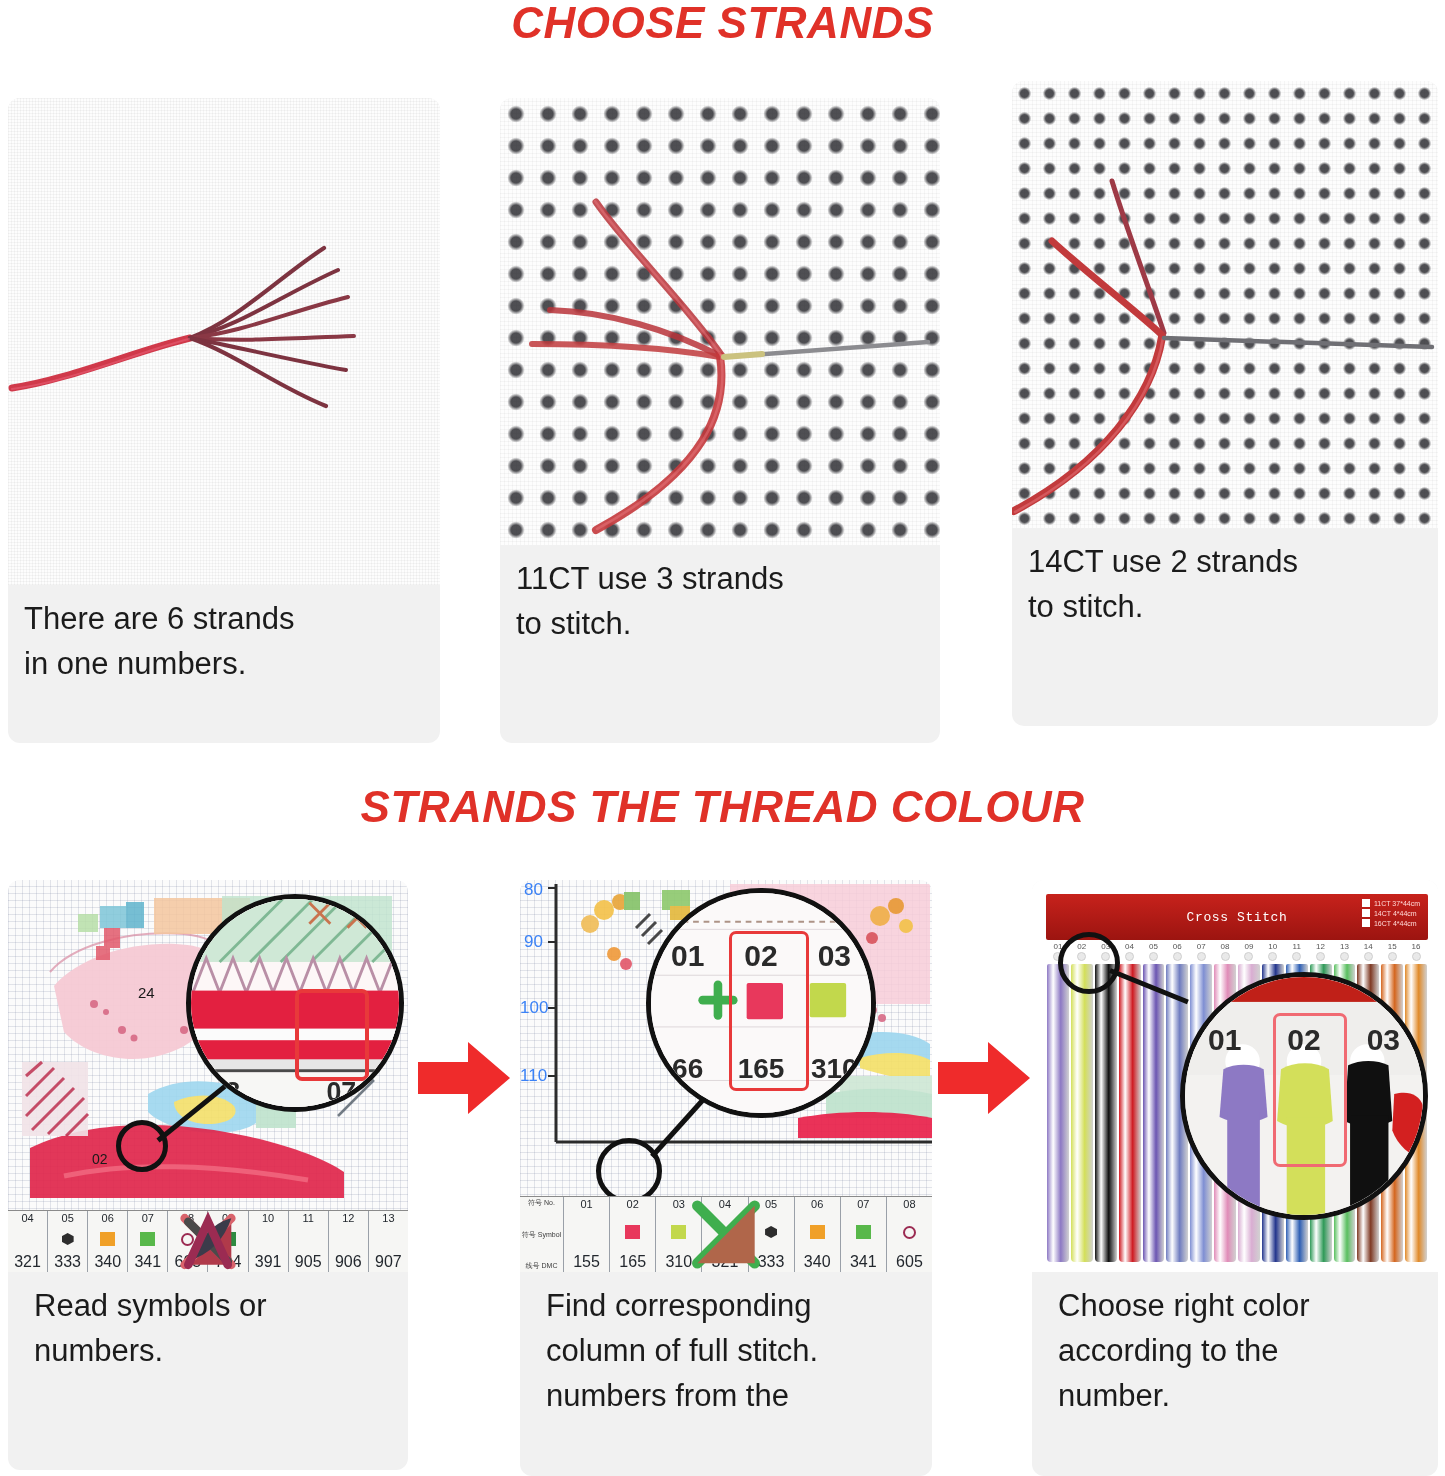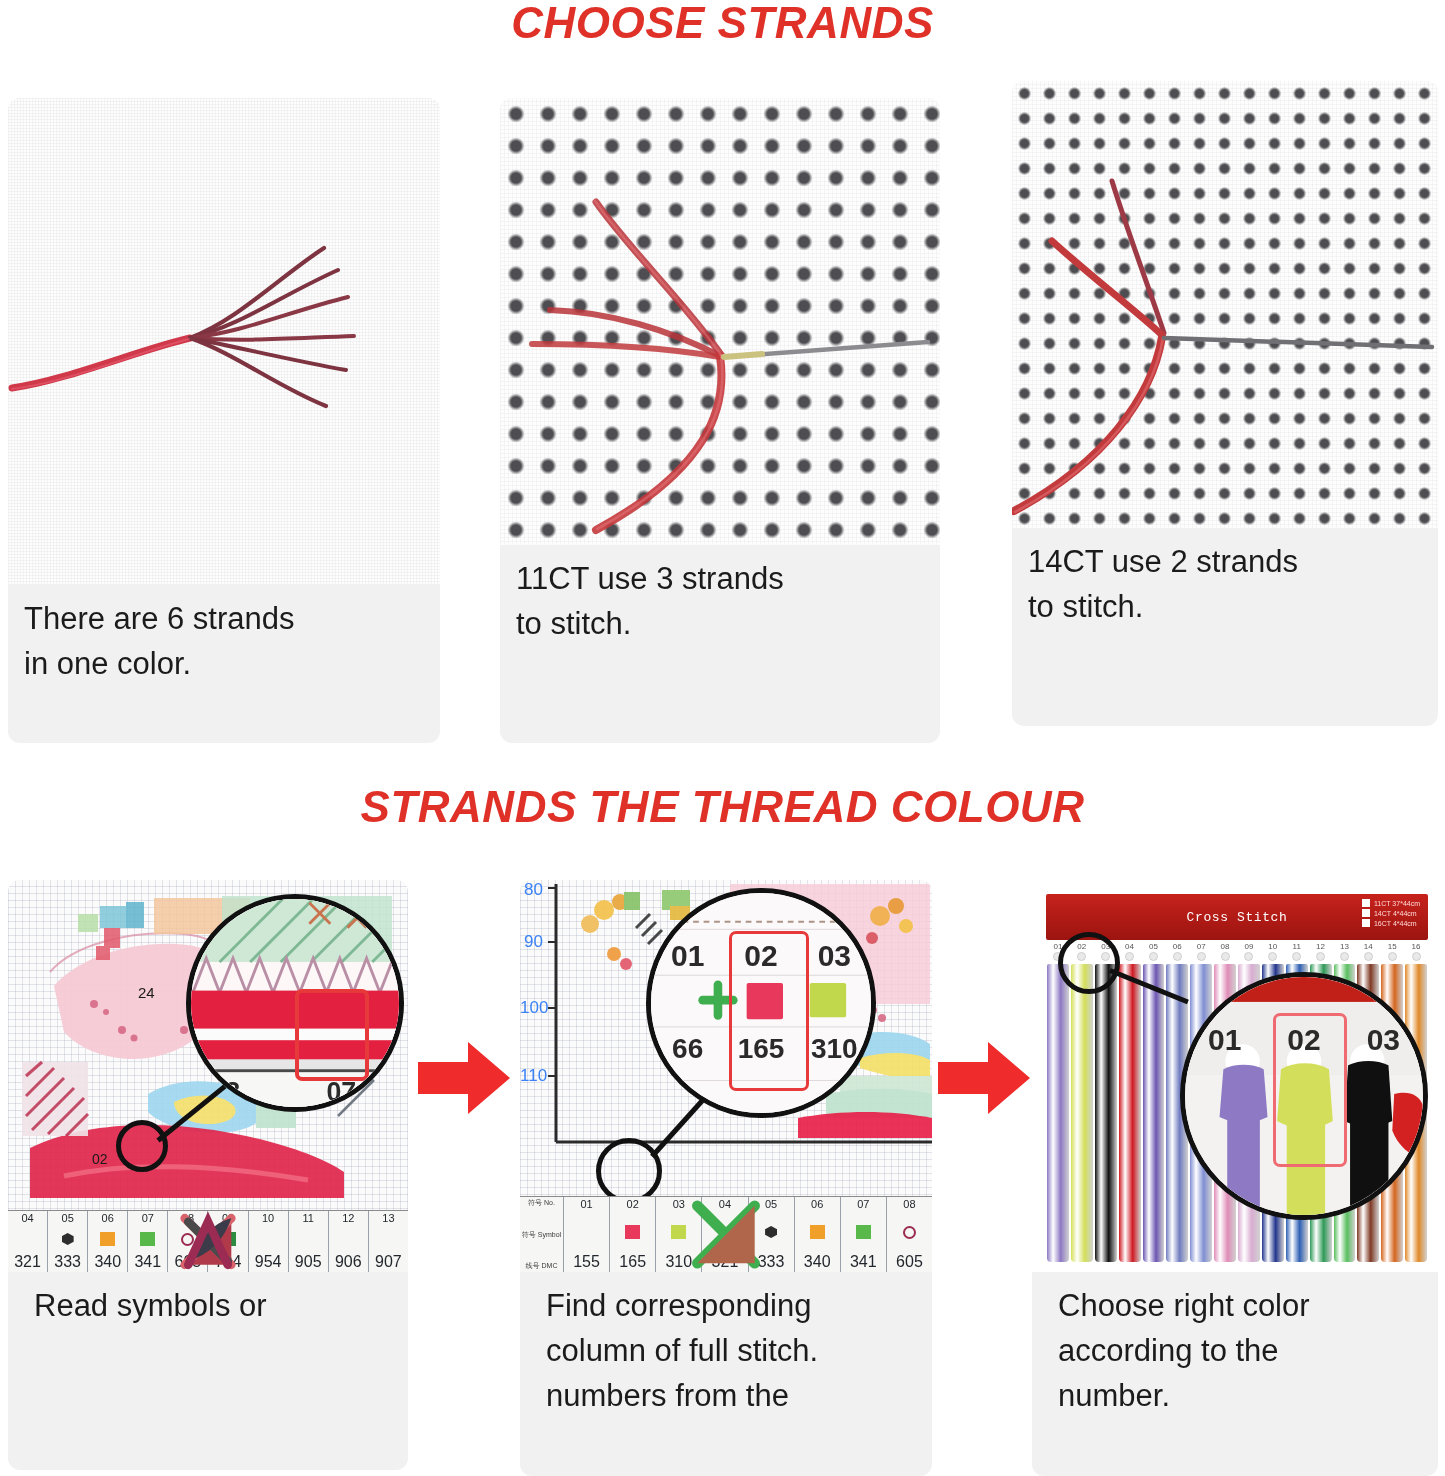--- a/index.html
+++ b/index.html
@@ -165,21 +165,21 @@
           <path d="M182 240 C 236 234, 280 214, 340 199" stroke="#8a3845" stroke-width="4"></path>
           <path d="M182 240 C 238 244, 286 240, 346 238" stroke="#8a3845" stroke-width="4"></path>
           <path d="M182 240 C 234 250, 282 262, 338 272" stroke="#7d3340" stroke-width="4"></path>
           <path d="M182 240 C 228 256, 268 288, 318 308" stroke="#7d3340" stroke-width="4.2"></path>
           <path d="M4 291 C 62 284, 130 254, 181 241" stroke="#e9637a" stroke-width="2" opacity="0.55"></path>
         </g>
       </svg>
     </div>
     <div class="caption">
       <div>There are 6 strands</div>
-      <div>in one color.</div>
+      <div>in one numbers.</div>
     </div>
   </div>
 
   <div class="panel" id="panel-strands-2">
     <div class="photo">
       <div class="aida aida-11"></div>
       <svg viewBox="0 0 440 447" preserveAspectRatio="none">
         <g fill="none" stroke-linecap="round">
           <path d="M96 104 C 128 150, 186 206, 222 258" stroke="#b8343a" stroke-width="7" opacity="0.85"></path>
           <path d="M50 212 C 110 214, 170 232, 220 258" stroke="#b8343a" stroke-width="6" opacity="0.85"></path>
@@ -372,21 +372,21 @@
             </span>
             <span class="lg-code">794</span>
           </div>
           <div class="legend-cell">
             <span class="lg-num">10</span>
             <span class="lg-sym">
               <svg width="17" height="17" viewBox="0 0 17 17">
                 <path d="M2 2 L15 15 M15 2 L2 15" stroke="#d9636b" stroke-width="2.4" fill="none" stroke-linecap="round"></path>
               </svg>
             </span>
-            <span class="lg-code">954</span>
+            <span class="lg-code">391</span>
           </div>
           <div class="legend-cell">
             <span class="lg-num">11</span>
             <span class="lg-sym">
               <svg width="17" height="17" viewBox="0 0 17 17">
                 <path d="M3 3 L14 14" stroke="#4a4a4a" stroke-width="2.4" fill="none" stroke-linecap="round"></path>
               </svg>
             </span>
             <span class="lg-code">905</span>
           </div>
@@ -405,20 +405,21 @@
               <svg width="17" height="17" viewBox="0 0 17 17">
                 <path d="M3 15 L8.5 3 L14 15" stroke="#9b2b52" stroke-width="2.4" fill="none" stroke-linecap="round"></path>
               </svg>
             </span>
             <span class="lg-code">907</span>
           </div>
         </div>
     </div>
     <div class="caption">
       <div>Read symbols or</div>
+      <div>numbers.</div>
     </div>
   </div>
 
   <div class="arrow" id="arrow-1">
     <svg viewBox="0 0 92 76" width="92" height="76">
       <polygon points="0,22 50,22 50,2 92,38 50,74 50,54 0,54" fill="#ef2b2b"></polygon>
     </svg>
   </div>
 
   <div class="panel" id="panel-colour-2">
@@ -506,21 +507,21 @@
 
           <rect x="100" y="94" width="38" height="38" fill="#e8385c" rx="2"></rect>
 
           <rect x="166" y="94" width="38" height="36" fill="#c2d84c" rx="2"></rect>
         </svg>
         <div class="mz-row" style="top:46px;">
           <div class="mz-cell"><span class="mz-num">01</span></div>
           <div class="mz-cell"><span class="mz-num">02</span></div>
           <div class="mz-cell"><span class="mz-num">03</span></div>
         </div>
-        <div class="mz-row" style="top:140px;">
+        <div class="mz-row" style="top:160px;">
           <div class="mz-cell"><span class="mz-code">66</span></div>
           <div class="mz-cell"><span class="mz-code">165</span></div>
           <div class="mz-cell"><span class="mz-code">310</span></div>
         </div>
         <div class="mz-hl" style="left:78px; top:38px; width:80px; height:160px;"></div>
       </div>
 
       <div class="legend-strip" style="height:76px;" id="legend2">
           <div class="legend-cell" style="flex: 0 0 44px;">
             <div style="font-size: 7px; color: rgb(58, 58, 58); line-height: 1.1; text-align: center;">符号 No.</div>

